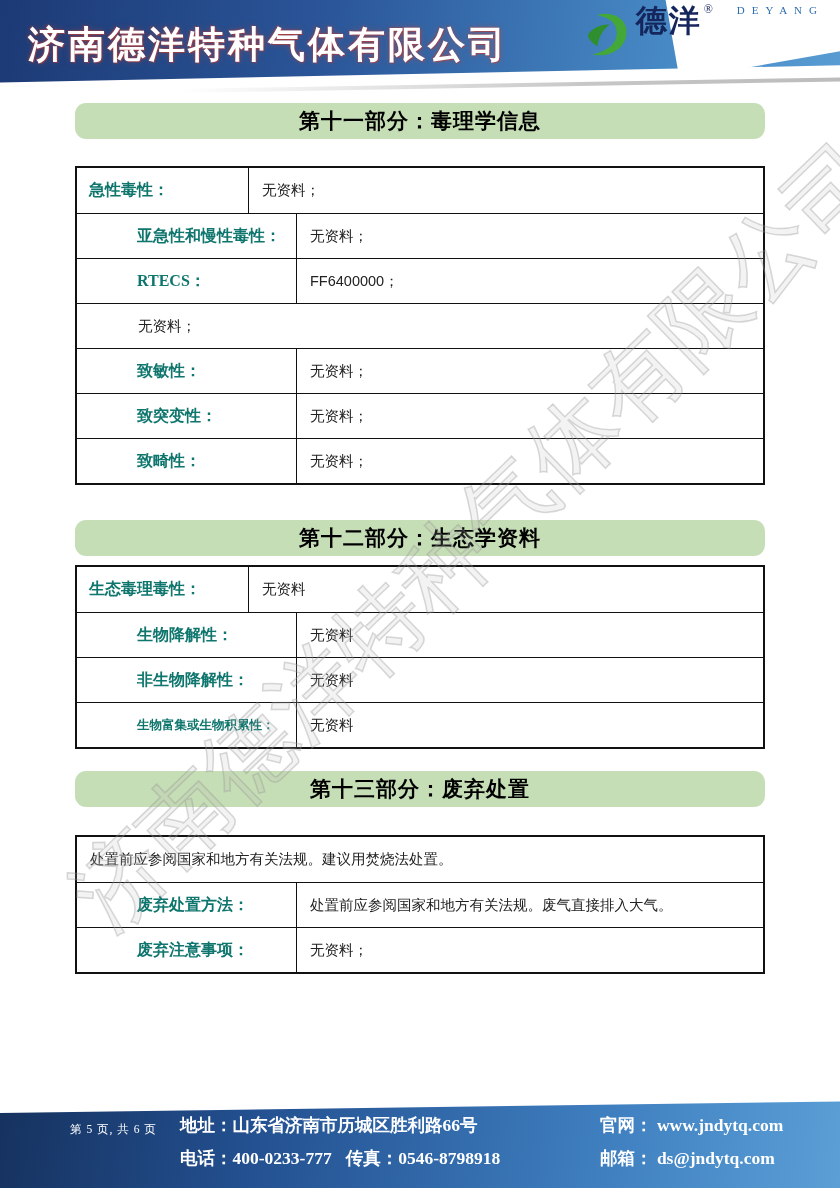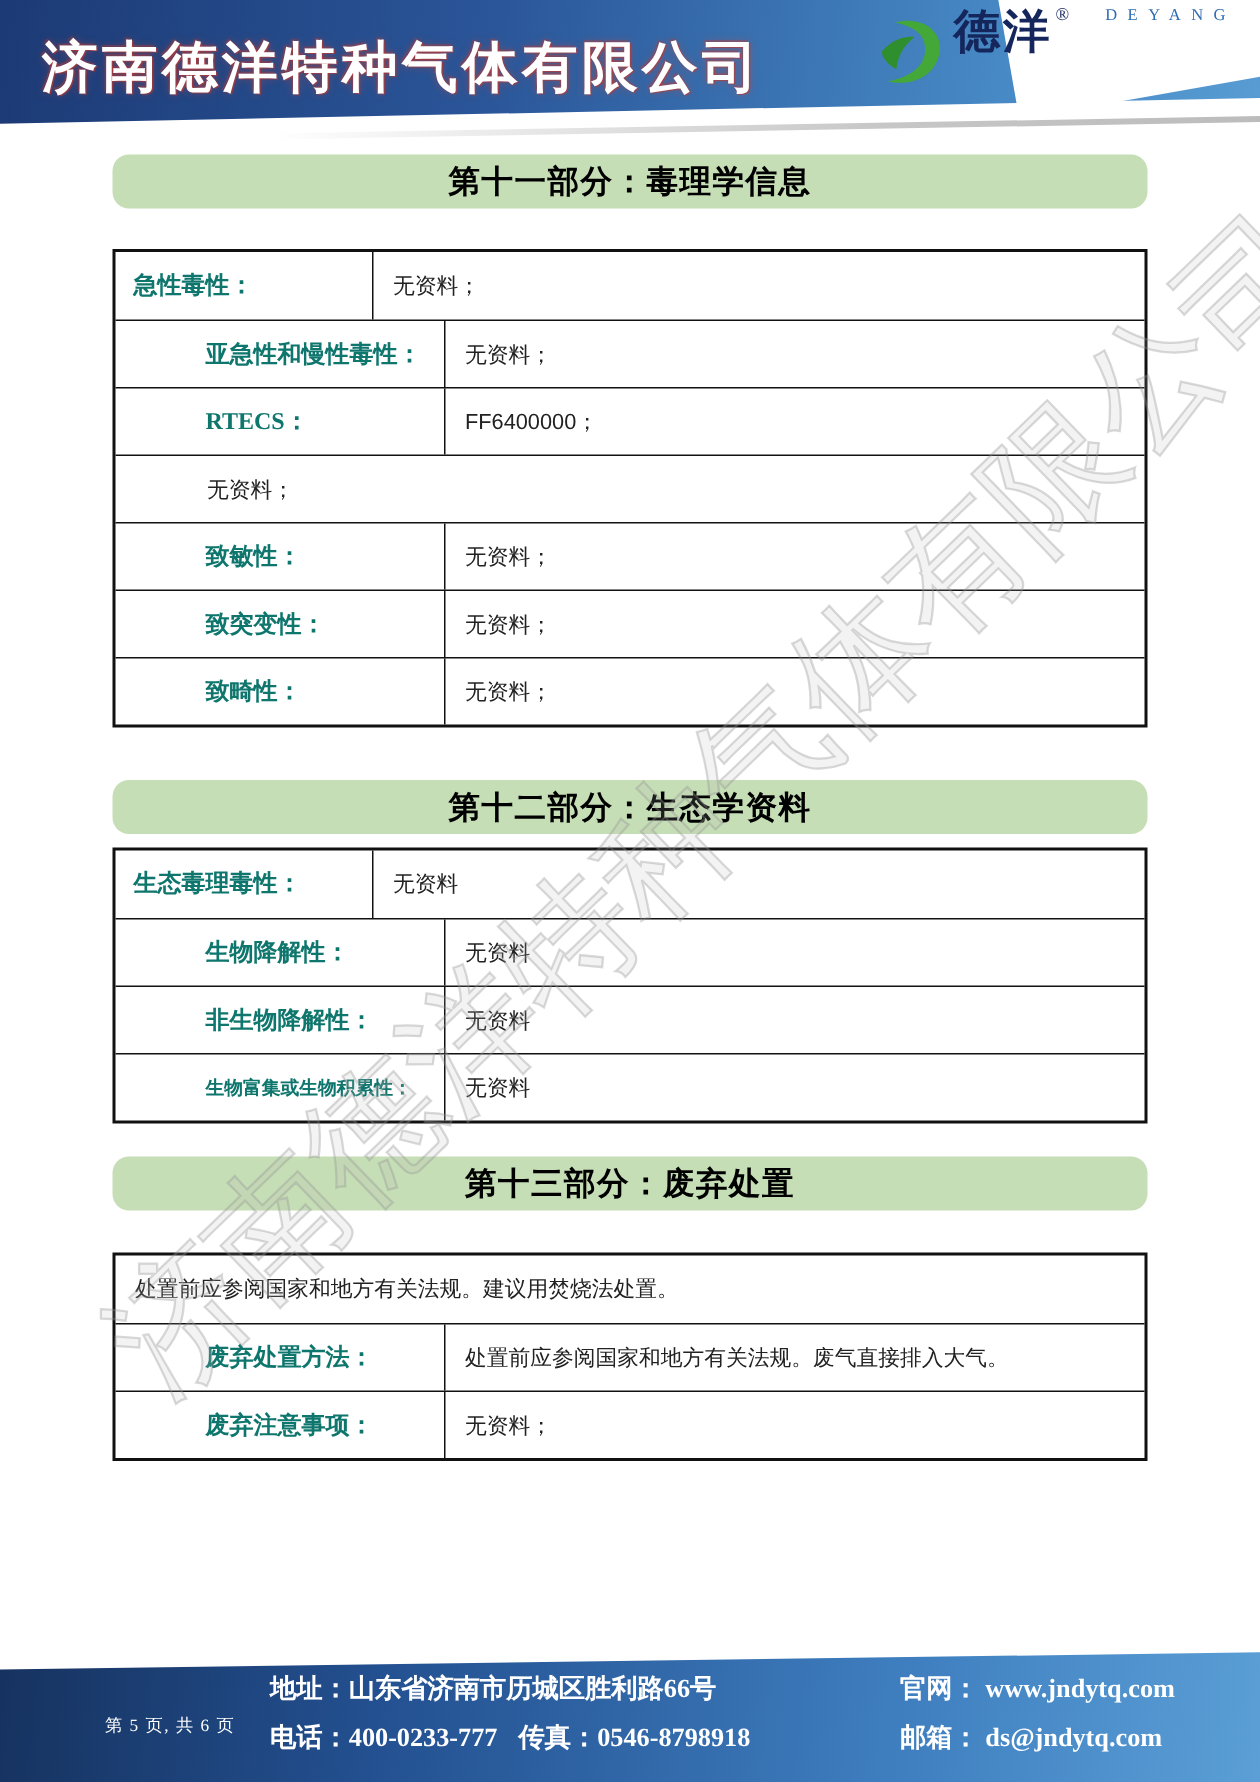--- a/index.html
+++ b/index.html
@@ -49,21 +49,21 @@
   
   .watermark{position:absolute;left:-45px;top:520px;width:950px;text-align:center;
       transform:rotate(-44deg);font-size:90px;white-space:nowrap;z-index:5;pointer-events:none;
       color:rgba(180,180,180,0.16);-webkit-text-stroke:1.5px rgba(145,145,145,0.35);}
 
   
   .footer{position:absolute;left:0;top:1093px;width:840px;height:95px;z-index:10;}
   .footer-blue{position:absolute;left:0;top:0;width:840px;height:95px;
       background:linear-gradient(97deg,#16325f 0%,#235090 30%,#3f7fc0 72%,#5b9fd6 100%);
       clip-path:polygon(0 21%,100% 9%,100% 100%,0 100%);}
-  .page-info{position:absolute;left:70px;top:50px;color:#fff;font-size:11.5px;letter-spacing:1px;white-space:nowrap;}
+  .page-info{position:absolute;left:70px;top:29px;color:#fff;font-size:11.5px;letter-spacing:1px;white-space:nowrap;}
   .contact{position:absolute;left:180px;top:16px;color:#fff;font-weight:bold;font-size:17.5px;}
   .contact-row{display:flex;line-height:33px;white-space:nowrap;}
   .c-left{width:420px;display:flex;}
   .c-gap{display:inline-block;width:14px;}
 </style>
 </head>
 <body>
 
 <div class="page">
 

